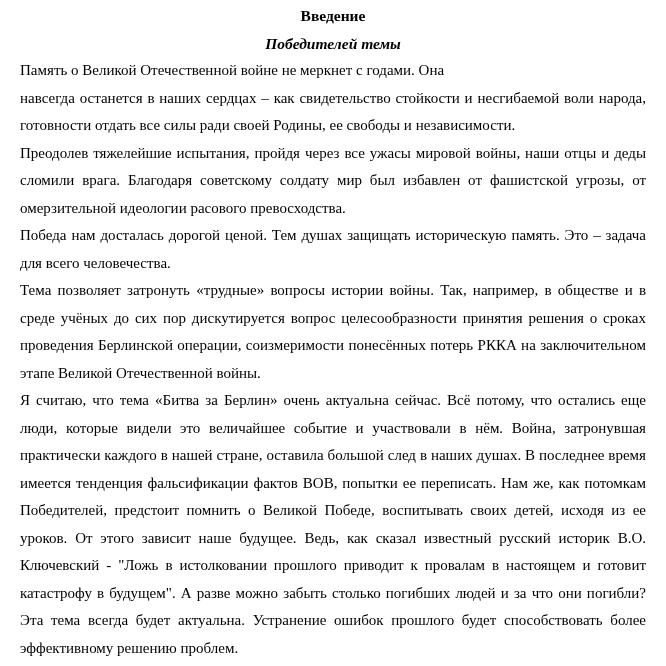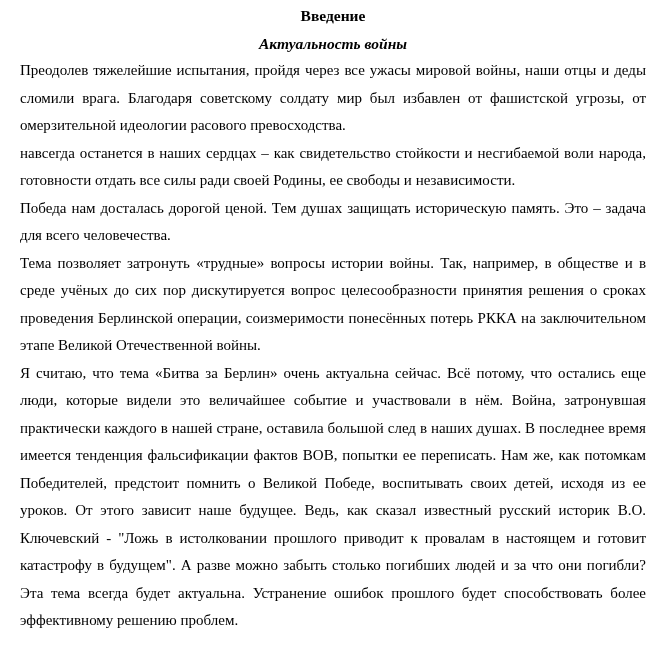--- a/index.html
+++ b/index.html
@@ -45,19 +45,20 @@
   }
   .doc p.first-line {
     text-align: left;
   }
 </style>
 </head>
 <body>
 
 <div class="doc">
   <h1 class="doc-title">Введение</h1>
-  <h2 class="doc-subtitle">Актуальность войны</h2>
+  <h2 class="doc-subtitle">Победителей темы</h2>
+  <p class="first-line">Память о Великой Отечественной войне не меркнет с годами. Она</p>
+  <p>навсегда останется в наших сердцах – как свидетельство стойкости и несгибаемой воли народа, готовности отдать все силы ради своей Родины, ее свободы и независимости.</p>
   <p>Преодолев тяжелейшие испытания, пройдя через все ужасы мировой войны, наши отцы и деды сломили врага. Благодаря советскому солдату мир был избавлен от фашистской угрозы, от омерзительной идеологии расового превосходства.</p>
-  <p>навсегда останется в наших сердцах – как свидетельство стойкости и несгибаемой воли народа, готовности отдать все силы ради своей Родины, ее свободы и независимости.</p>
   <p>Победа нам досталась дорогой ценой. Тем душах защищать историческую память. Это – задача для всего человечества.</p>
   <p>Тема позволяет затронуть «трудные» вопросы истории войны. Так, например, в обществе и в среде учёных до сих пор дискутируется вопрос целесообразности принятия решения о сроках проведения Берлинской операции, соизмеримости понесённых потерь РККА на заключительном этапе Великой Отечественной войны.</p>
   <p>Я считаю, что тема «Битва за Берлин» очень актуальна сейчас. Всё потому, что остались еще люди, которые видели это величайшее событие и участвовали в нём. Война, затронувшая практически каждого в нашей стране, оставила большой след в наших душах. В последнее время имеется тенденция фальсификации фактов ВОВ, попытки ее переписать. Нам же, как потомкам Победителей, предстоит помнить о Великой Победе, воспитывать своих детей, исходя из ее уроков. От этого зависит наше будущее. Ведь, как сказал известный русский историк В.О. Ключевский - "Ложь в истолковании прошлого приводит к провалам в настоящем и готовит катастрофу в будущем". А разве можно забыть столько погибших людей и за что они погибли? Эта тема всегда будет актуальна. Устранение ошибок прошлого будет способствовать более эффективному решению проблем.</p>
 </div>
 
 </body></html>

